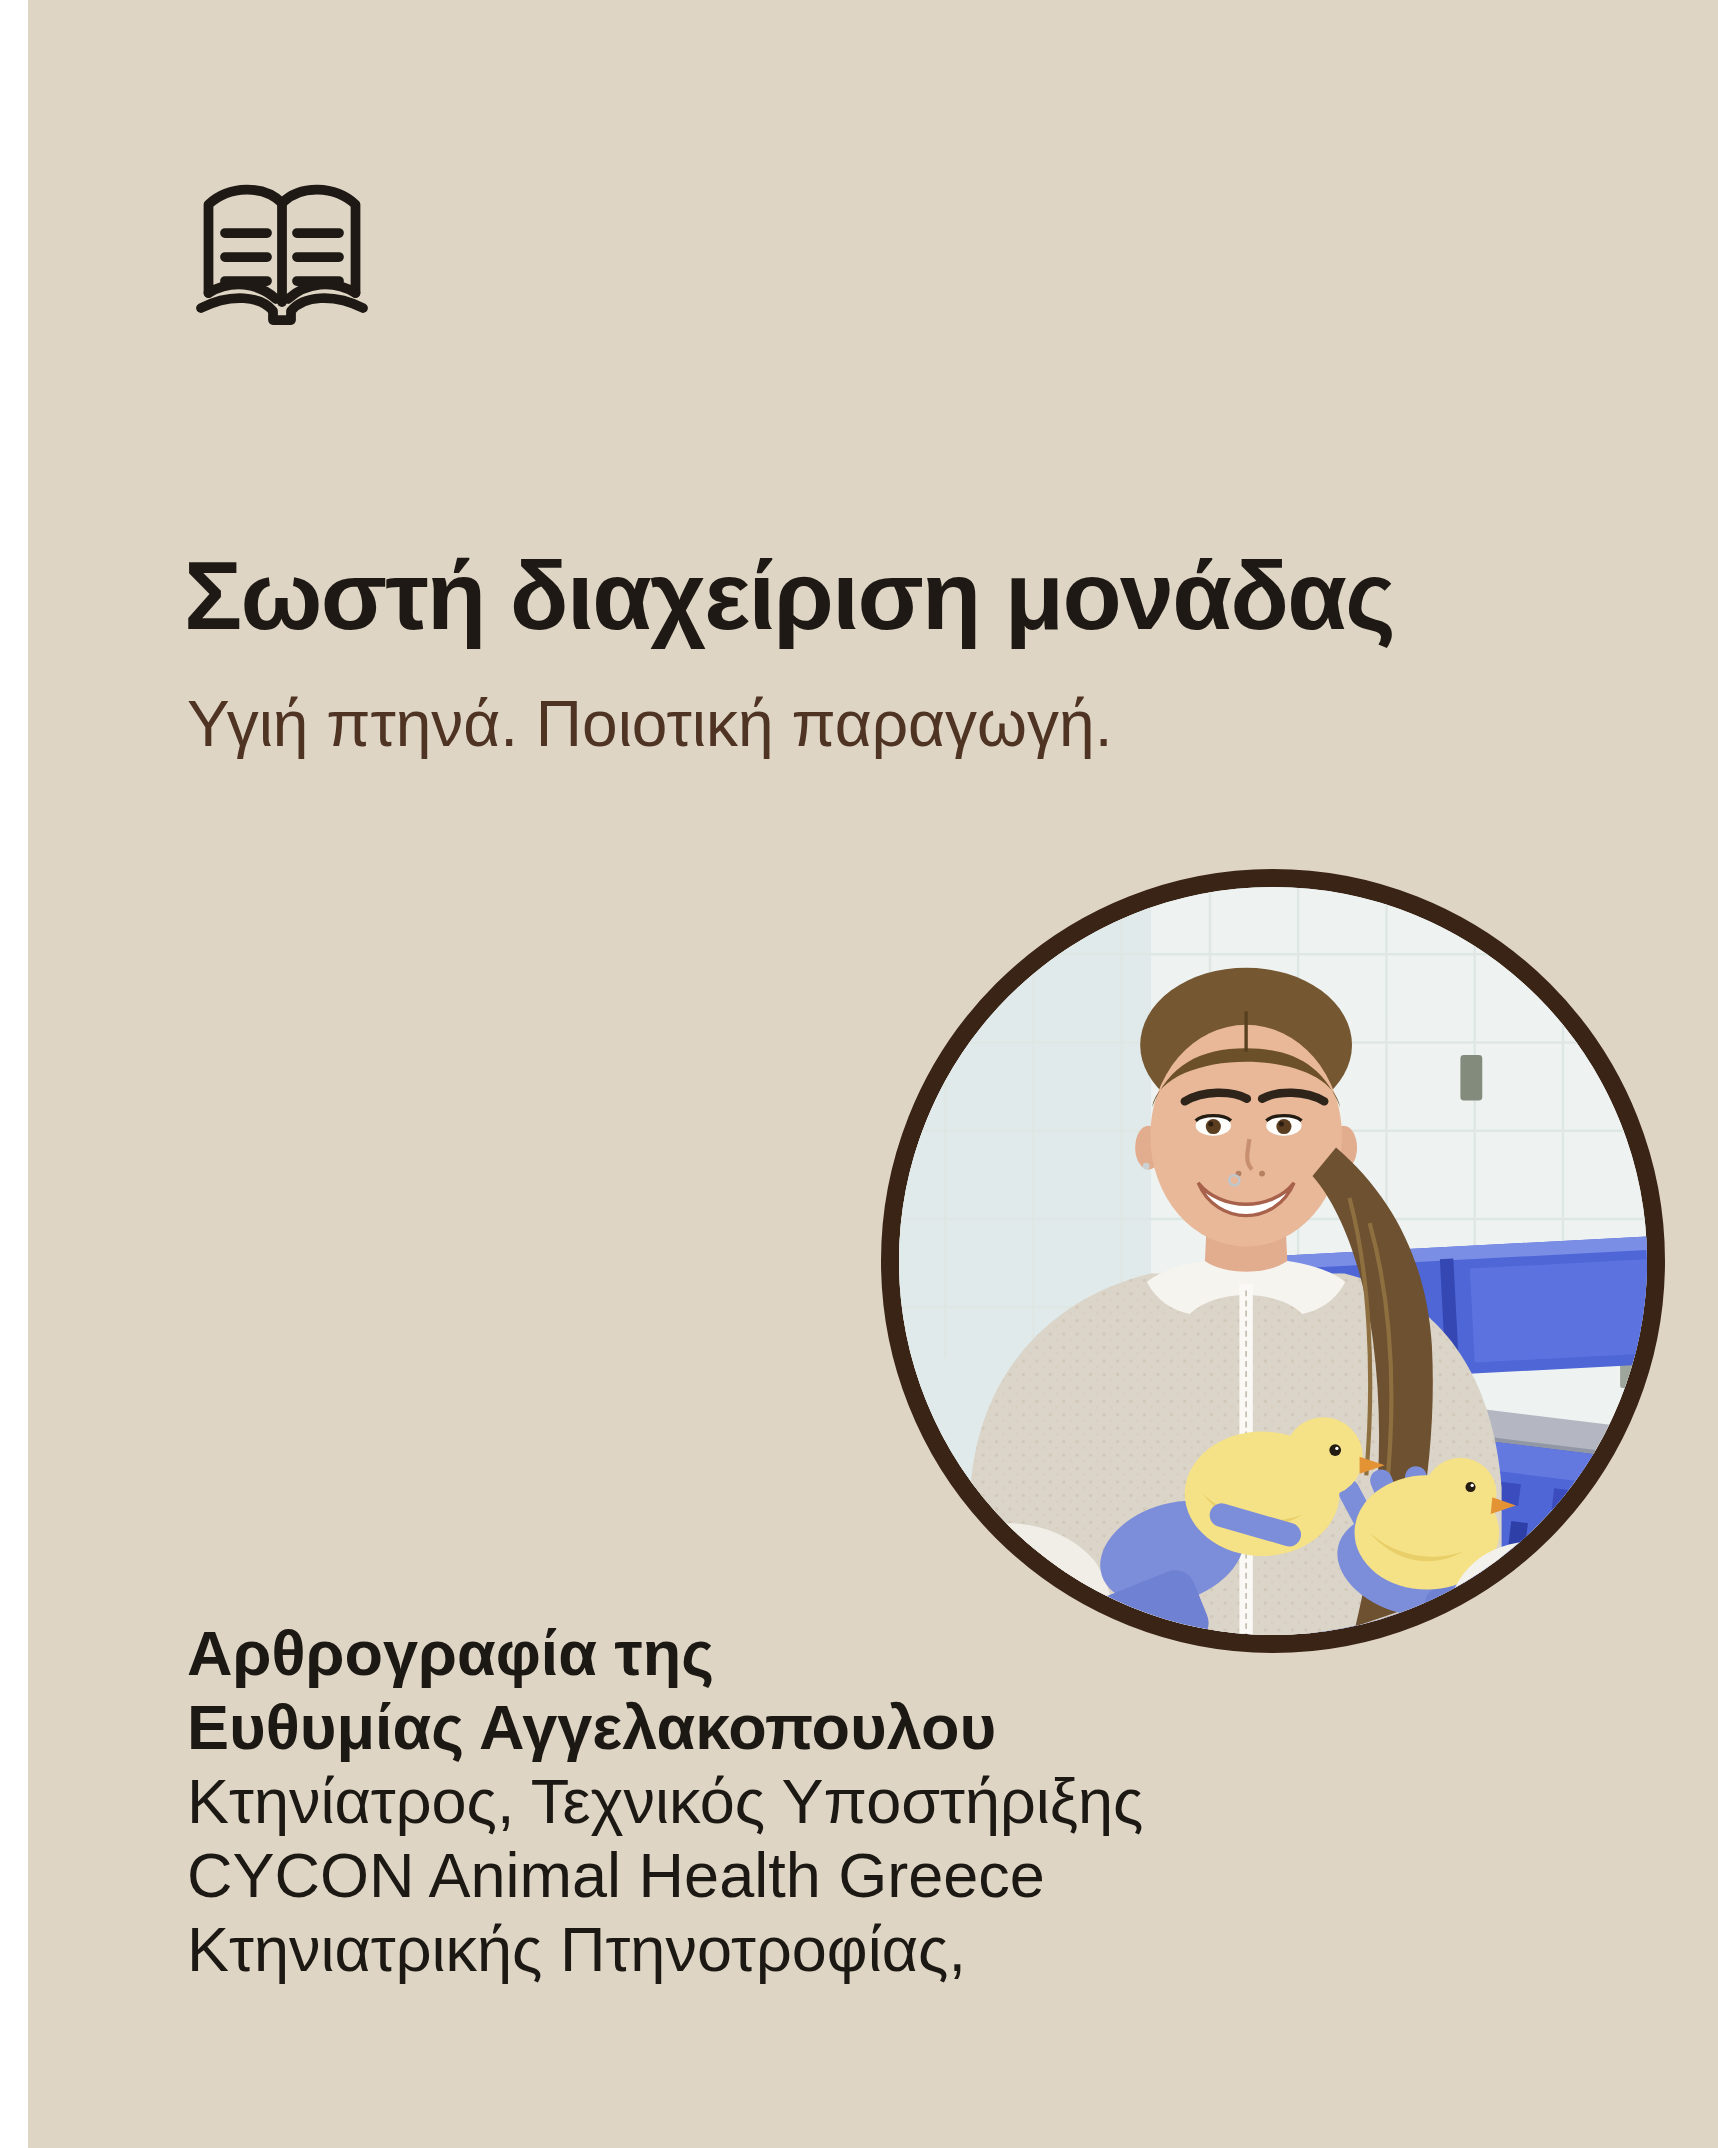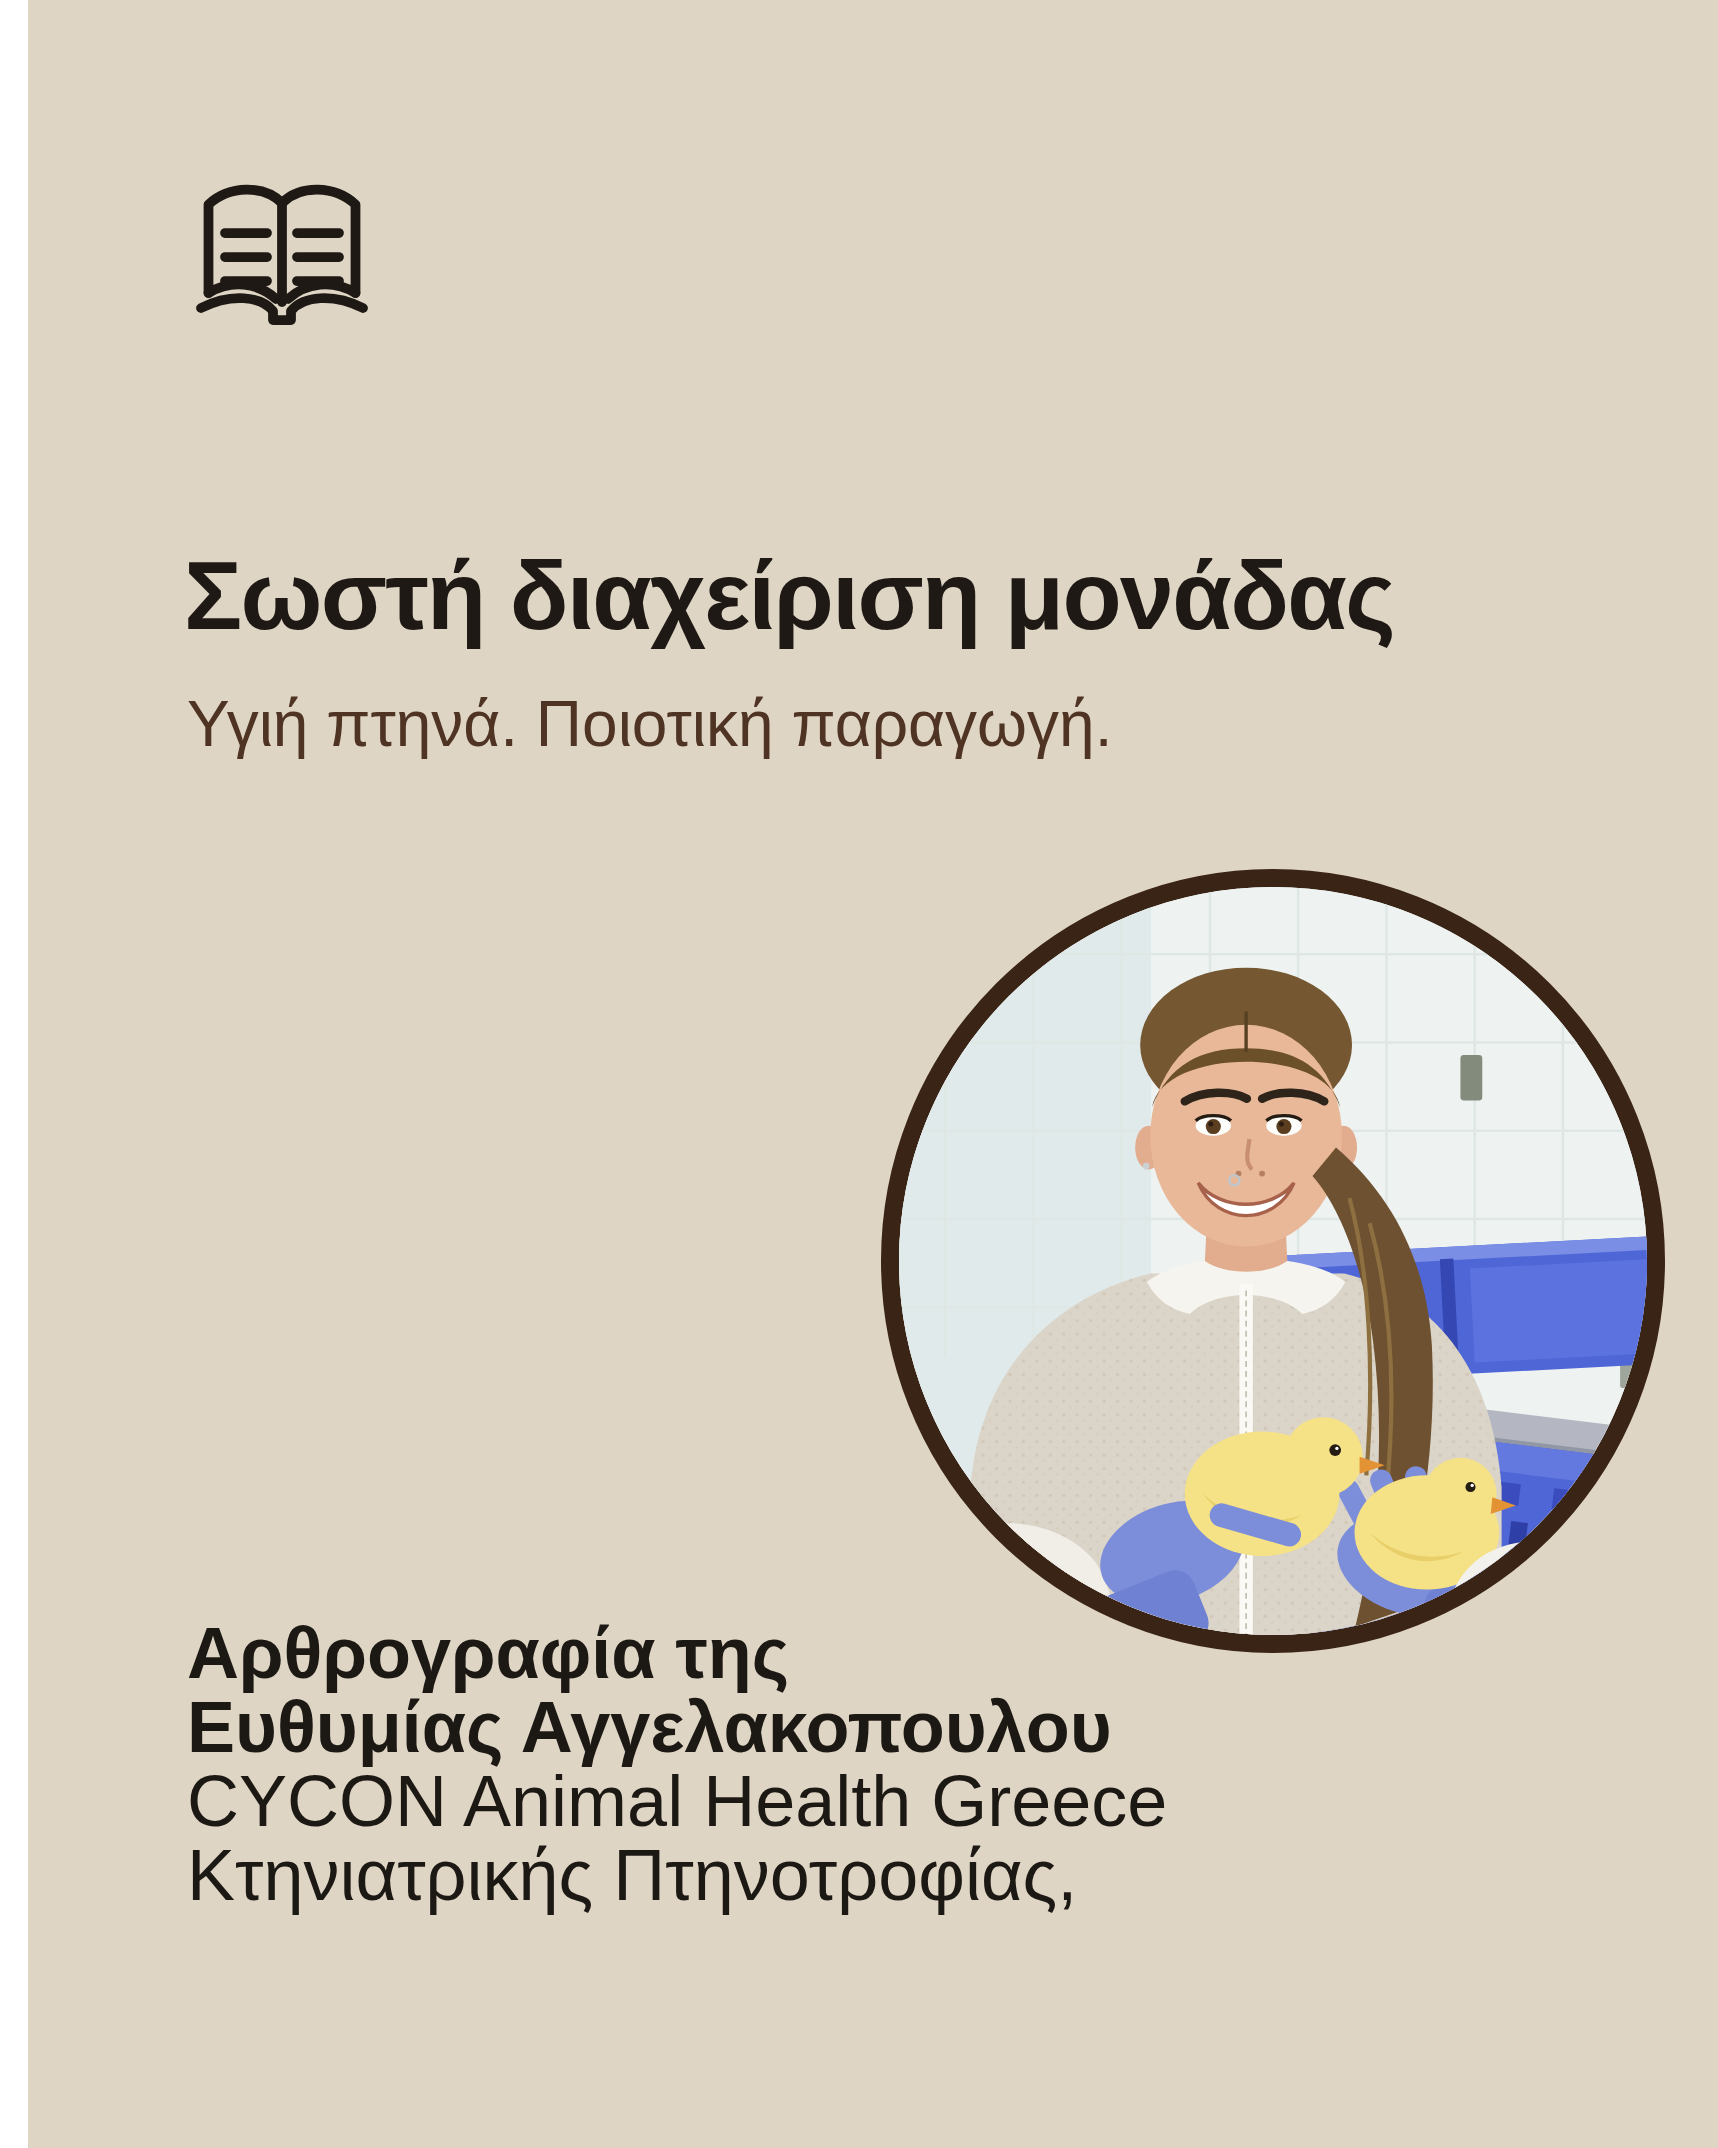--- a/index.html
+++ b/index.html
@@ -53,21 +53,21 @@
     border-radius: 50%;
     overflow: hidden;
     background: #EEF3F1;
   }
   .photo svg { display: block; width: 100%; height: 100%; }
   .byline {
     position: absolute;
     left: 159px;
     top: 1616px;
     color: var(--byline-text, #1C1813);
-    font-size: 72px;
+    font-size: 63px;
     line-height: 74px;
   }
   .byline p { margin: 0; white-space: nowrap; }
   .byline p.bold { font-weight: bold; }
 </style>
 </head>
 <body>
 
 <div class="page">
 
@@ -211,18 +211,19 @@
         <rect x="368" y="745" width="112" height="28" rx="14" transform="rotate(16 424 759)" fill="var(--glove-blue, #7C8DD9)"></rect>
 
         <path d="M648 890 C652 812 700 776 768 778 C836 780 882 824 890 876 L890 890 Z" fill="#F3F1EB"></path>
       </g>
     </svg>
   </div>
 
   <div class="byline">
     <p class="bold">Αρθρογραφία της</p>
     <p class="bold">Ευθυμίας Αγγελακοπουλου</p>
+    <p>Κτηνίατρος, Τεχνικός Υποστήριξης</p>
     <p>CYCON Animal Health Greece</p>
     <p>Κτηνιατρικής Πτηνοτροφίας,</p>
   </div>
 
 </div>
 
 
 </body></html>

